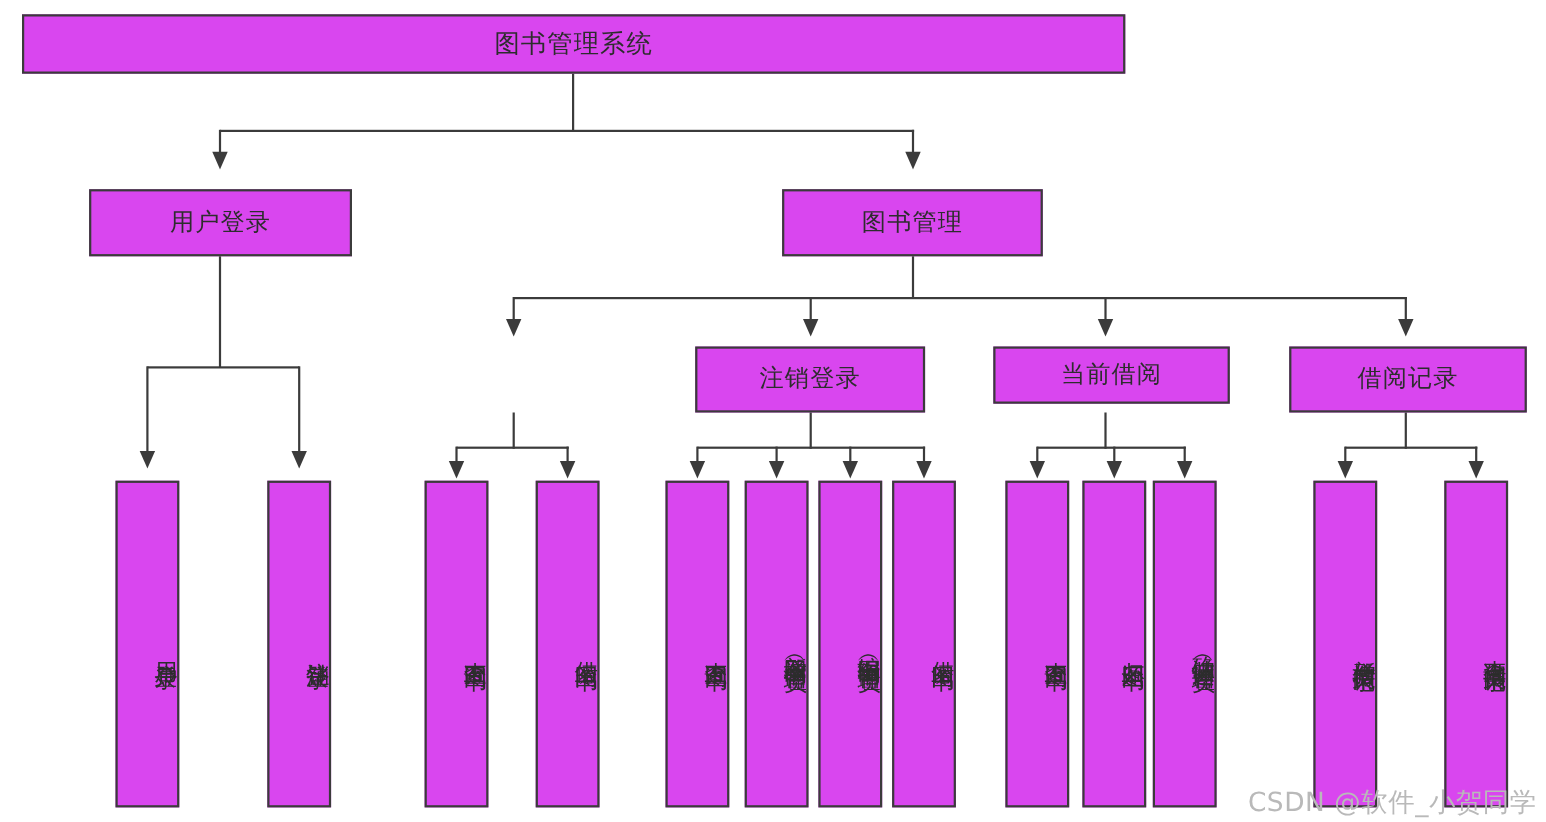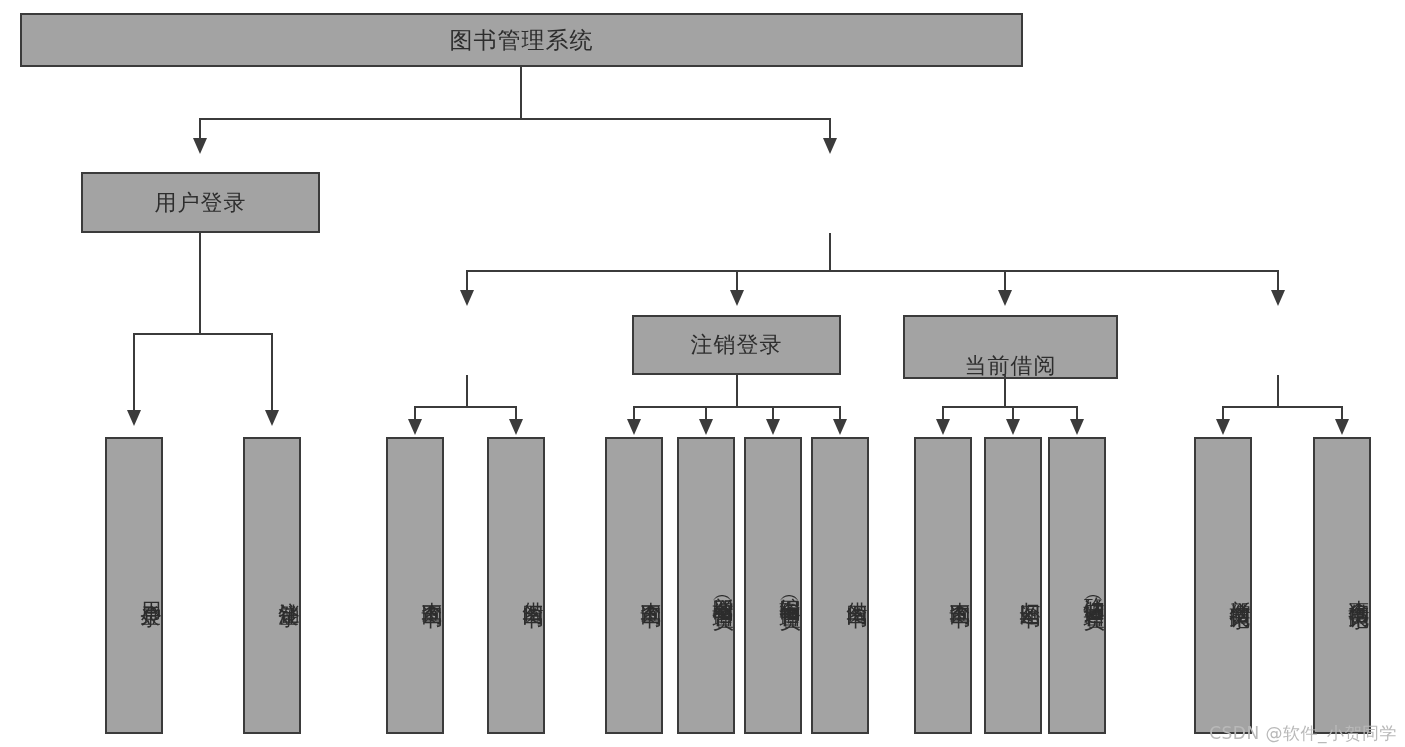--- a/index.html
+++ b/index.html
@@ -12,21 +12,21 @@
     width:1405px;
     height:747px;
     background:#ffffff;
     overflow:hidden;
   }
   
   .node{
     position:absolute;
     box-sizing:border-box;
     border:2px solid #3b3b3b;
-    background:#a3a3a3;
+    background:#d946ef;
     display:flex;
     align-items:center;
     justify-content:center;
     color:#2d2d2d;
     letter-spacing:1px;
   }
   .node.h{              
     font-size:22px;
     line-height:1;
     writing-mode:horizontal-tb;
@@ -59,21 +59,21 @@
     width:0;height:0;
     border-left:7px solid transparent;
     border-right:7px solid transparent;
     border-top:16px solid #3b3b3b;
   }
   
   #watermark{
     position:absolute;
     right:8px;
     bottom:2px;
-    font-size:17px;
+    font-size:24px;
     color:#b9b9b9;
     white-space:nowrap;
     letter-spacing:0.5px;
   }
 </style>
 </head>
 <body>
 
 <div id="canvas">
 
@@ -85,20 +85,23 @@
 
   <div class="ln h" style="left:200px;top:118px;width:631px;"></div>
 
   <div class="ln v" style="left:199px;top:118px;height:22px;"></div>
   <div class="arrow" style="left:193px;top:138px;"></div>
   <div class="ln v" style="left:829px;top:118px;height:22px;"></div>
   <div class="arrow" style="left:823px;top:138px;"></div>
 
   <div class="node h" style="left:81px;top:172px;width:239px;height:61px;">
     <span>用户登录</span>
+  </div>
+  <div class="node h" style="left:711px;top:172px;width:237px;height:61px;">
+    <span>图书管理</span>
   </div>
 
   <div class="ln v" style="left:199px;top:233px;height:101px;"></div>
   <div class="ln h" style="left:134px;top:333px;width:138px;"></div>
   <div class="ln v" style="left:133px;top:333px;height:79px;"></div>
   <div class="arrow" style="left:127px;top:410px;"></div>
   <div class="ln v" style="left:271px;top:333px;height:79px;"></div>
   <div class="arrow" style="left:265px;top:410px;"></div>
 
   <div class="ln v" style="left:829px;top:233px;height:38px;"></div>
@@ -108,22 +111,25 @@
   <div class="ln v" style="left:736px;top:270px;height:22px;"></div>
   <div class="arrow" style="left:730px;top:290px;"></div>
   <div class="ln v" style="left:1004px;top:270px;height:22px;"></div>
   <div class="arrow" style="left:998px;top:290px;"></div>
   <div class="ln v" style="left:1277px;top:270px;height:22px;"></div>
   <div class="arrow" style="left:1271px;top:290px;"></div>
 
   <div class="node h" style="left:632px;top:315px;width:209px;height:60px;">
     <span>注销登录</span>
   </div>
-  <div class="node h" style="left:903px;top:315px;width:215px;height:64px;align-items:flex-end;">
+  <div class="node h" style="left:903px;top:315px;width:215px;height:52px;">
     <span>当前借阅</span>
+  </div>
+  <div class="node h" style="left:1172px;top:315px;width:216px;height:60px;">
+    <span>借阅记录</span>
   </div>
 
   <div class="ln v" style="left:466px;top:375px;height:33px;"></div>
   <div class="ln h" style="left:415px;top:406px;width:102px;"></div>
   <div class="ln v" style="left:414px;top:406px;height:14px;"></div>
   <div class="arrow" style="left:408px;top:419px;"></div>
   <div class="ln v" style="left:515px;top:406px;height:14px;"></div>
   <div class="arrow" style="left:509px;top:419px;"></div>
 
   <div class="ln v" style="left:736px;top:375px;height:33px;"></div>

